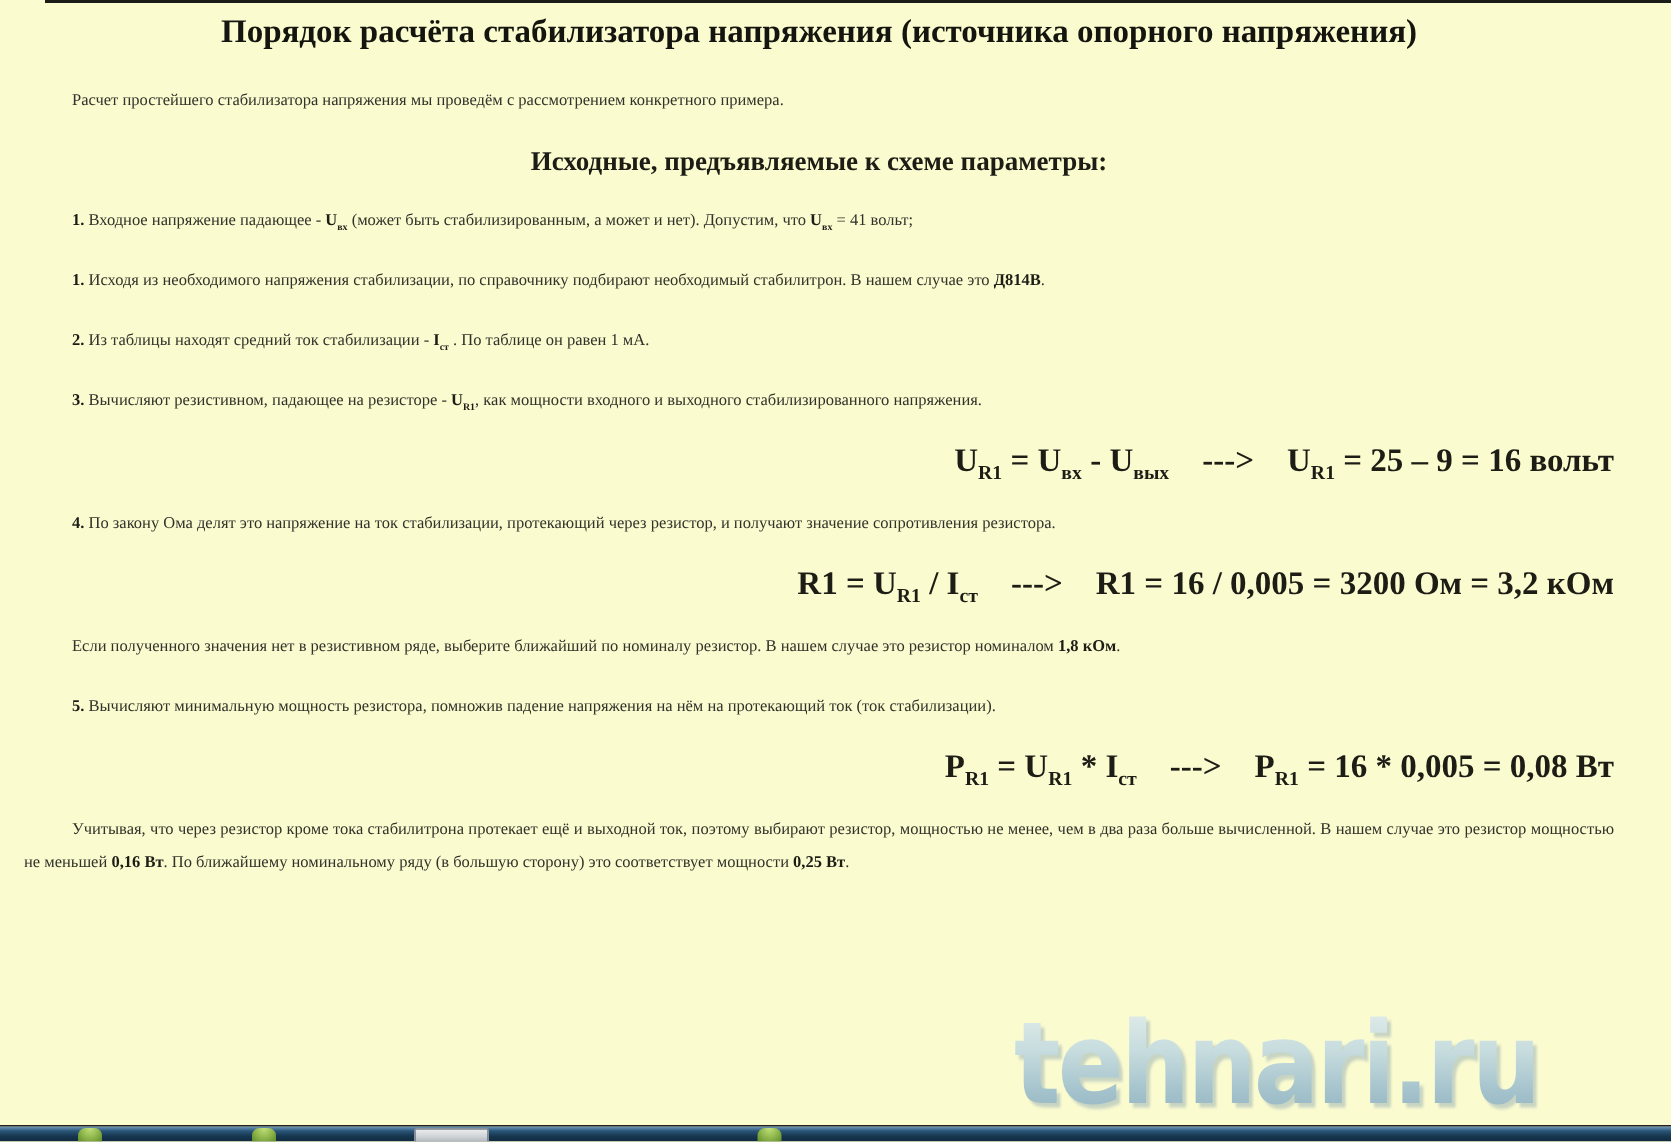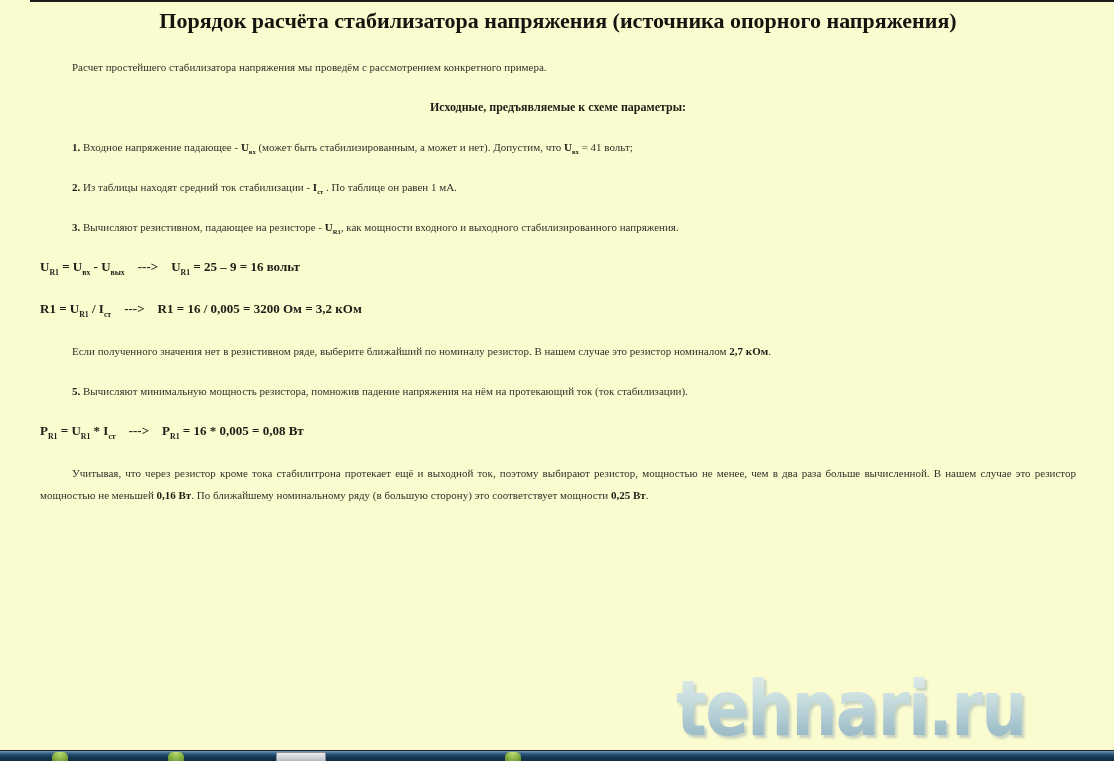--- a/index.html
+++ b/index.html
@@ -3,35 +3,35 @@
 <meta charset="utf-8">
 <style>
   html,body{margin:0;padding:0;}
   body{
     width:1114px;height:761px;overflow:hidden;position:relative;
     background:#fbfbd0;
     font-family:"Liberation Serif","DejaVu Serif",serif;
     color:#32322a;
   }
   .top-border{position:absolute;top:0;left:30px;right:0;height:2px;background:#1b1b18;}
-  .page{padding:8px 38px 0 40px;}
+  .page{padding:8px 38px 0 16px;}
   .title{
     font-size:22px;font-weight:bold;text-align:center;color:#15150f;
     margin:0 0 22px 0;line-height:26px;
   }
   .para{
     font-size:11px;line-height:22px;margin:0 0 18px 0;
     text-indent:32px;text-align:justify;
   }
   .heading{
-    font-size:12px;line-height:22px;font-weight:bold;text-align:center;
+    font-size:18px;line-height:22px;font-weight:bold;text-align:center;
     margin:0 0 18px 0;color:#1d1d16;
   }
   .formula{
-    font-size:13px;line-height:22px;font-weight:bold;text-align:left;
+    font-size:22px;line-height:22px;font-weight:bold;text-align:right;
     margin:2px 0 20px 0;color:#1d1d16;
   }
   .b{font-weight:bold;color:#1d1d16;}
   sub{font-size:60%;line-height:0;}
   .watermark{
     position:absolute;left:676px;top:664px;
     font-family:"DejaVu Sans","Liberation Sans",sans-serif;
     font-weight:bold;font-size:76px;letter-spacing:-2px;
     transform:scaleX(0.85);transform-origin:left center;
     background:linear-gradient(180deg,#e2eef7 0%,#b5d2e5 40%,#7ea9c8 75%,#6896b8 100%);
@@ -67,31 +67,33 @@
   <h1 class="title">Порядок расчёта стабилизатора напряжения (источника опорного напряжения)</h1>
 
   <p class="para"><span>Расчет простейшего стабилизатора напряжения мы проведём с рассмотрением конкретного примера.</span></p>
 
   <p class="heading">Исходные, предъявляемые к схеме параметры:</p>
 
   <p class="para"><span class="b">1.</span><span> Входное напряжение падающее - </span><span class="b">U</span><sub class="b">вх</sub><span> (может быть стабилизированным, а может и нет). Допустим, что </span><span class="b">U</span><sub class="b">вх</sub><span> = 41 вольт;</span></p>
 
 
 
+  <p class="para"><span class="b">1.</span><span> Исходя из необходимого напряжения стабилизации, по справочнику подбирают необходимый стабилитрон. В нашем случае это </span><span class="b">Д814В</span><span>.</span></p>
 
   <p class="para"><span class="b">2.</span><span> Из таблицы находят средний ток стабилизации - </span><span class="b">I</span><sub class="b">ст</sub><span> . По таблице он равен 1 мА.</span></p>
 
   <p class="para"><span class="b">3.</span><span> Вычисляют резистивном, падающее на резисторе - </span><span class="b">U</span><sub class="b">R1</sub><span>, как мощности входного и выходного стабилизированного напряжения.</span></p>
 
   <p class="formula"><span class="b">U</span><sub class="b">R1</sub><span class="b"> = U</span><sub class="b">вх</sub><span class="b"> - U</span><sub class="b">вых</sub><span class="b">&nbsp;&nbsp;&nbsp;&nbsp;---&gt;&nbsp;&nbsp;&nbsp;&nbsp;</span><span class="b">U</span><sub class="b">R1</sub><span class="b"> = 25 – 9 = 16 вольт</span></p>
 
+  <p class="para"><span class="b">4.</span><span> По закону Ома делят это напряжение на ток стабилизации, протекающий через резистор, и получают значение сопротивления резистора.</span></p>
 
   <p class="formula"><span class="b">R1 = U</span><sub class="b">R1</sub><span class="b"> / I</span><sub class="b">ст</sub><span class="b">&nbsp;&nbsp;&nbsp;&nbsp;---&gt;&nbsp;&nbsp;&nbsp;&nbsp;</span><span class="b">R1 = 16 / 0,005 = 3200 Ом = 3,2 кОм</span></p>
 
-  <p class="para"><span>Если полученного значения нет в резистивном ряде, выберите ближайший по номиналу резистор. В нашем случае это резистор номиналом </span><span class="b">2,7 кОм</span><span>.</span></p>
+  <p class="para"><span>Если полученного значения нет в резистивном ряде, выберите ближайший по номиналу резистор. В нашем случае это резистор номиналом </span><span class="b">1,8 кОм</span><span>.</span></p>
 
   <p class="para"><span class="b">5.</span><span> Вычисляют минимальную мощность резистора, помножив падение напряжения на нём на протекающий ток (ток стабилизации).</span></p>
 
   <p class="formula"><span class="b">P</span><sub class="b">R1</sub><span class="b"> = U</span><sub class="b">R1</sub><span class="b"> * I</span><sub class="b">ст</sub><span class="b">&nbsp;&nbsp;&nbsp;&nbsp;---&gt;&nbsp;&nbsp;&nbsp;&nbsp;</span><span class="b">P</span><sub class="b">R1</sub><span class="b"> = 16 * 0,005 = 0,08 Вт</span></p>
 
   <p class="para"><span>Учитывая, что через резистор кроме тока стабилитрона протекает ещё и выходной ток, поэтому выбирают резистор, мощностью не менее, чем в два раза больше вычисленной. В нашем случае это резистор мощностью не меньшей </span><span class="b">0,16 Вт</span><span>. По ближайшему номинальному ряду (в большую сторону) это соответствует мощности </span><span class="b">0,25 Вт</span><span>.</span></p>
 </div>
 
 <div class="watermark">tehnari.ru</div>
 

